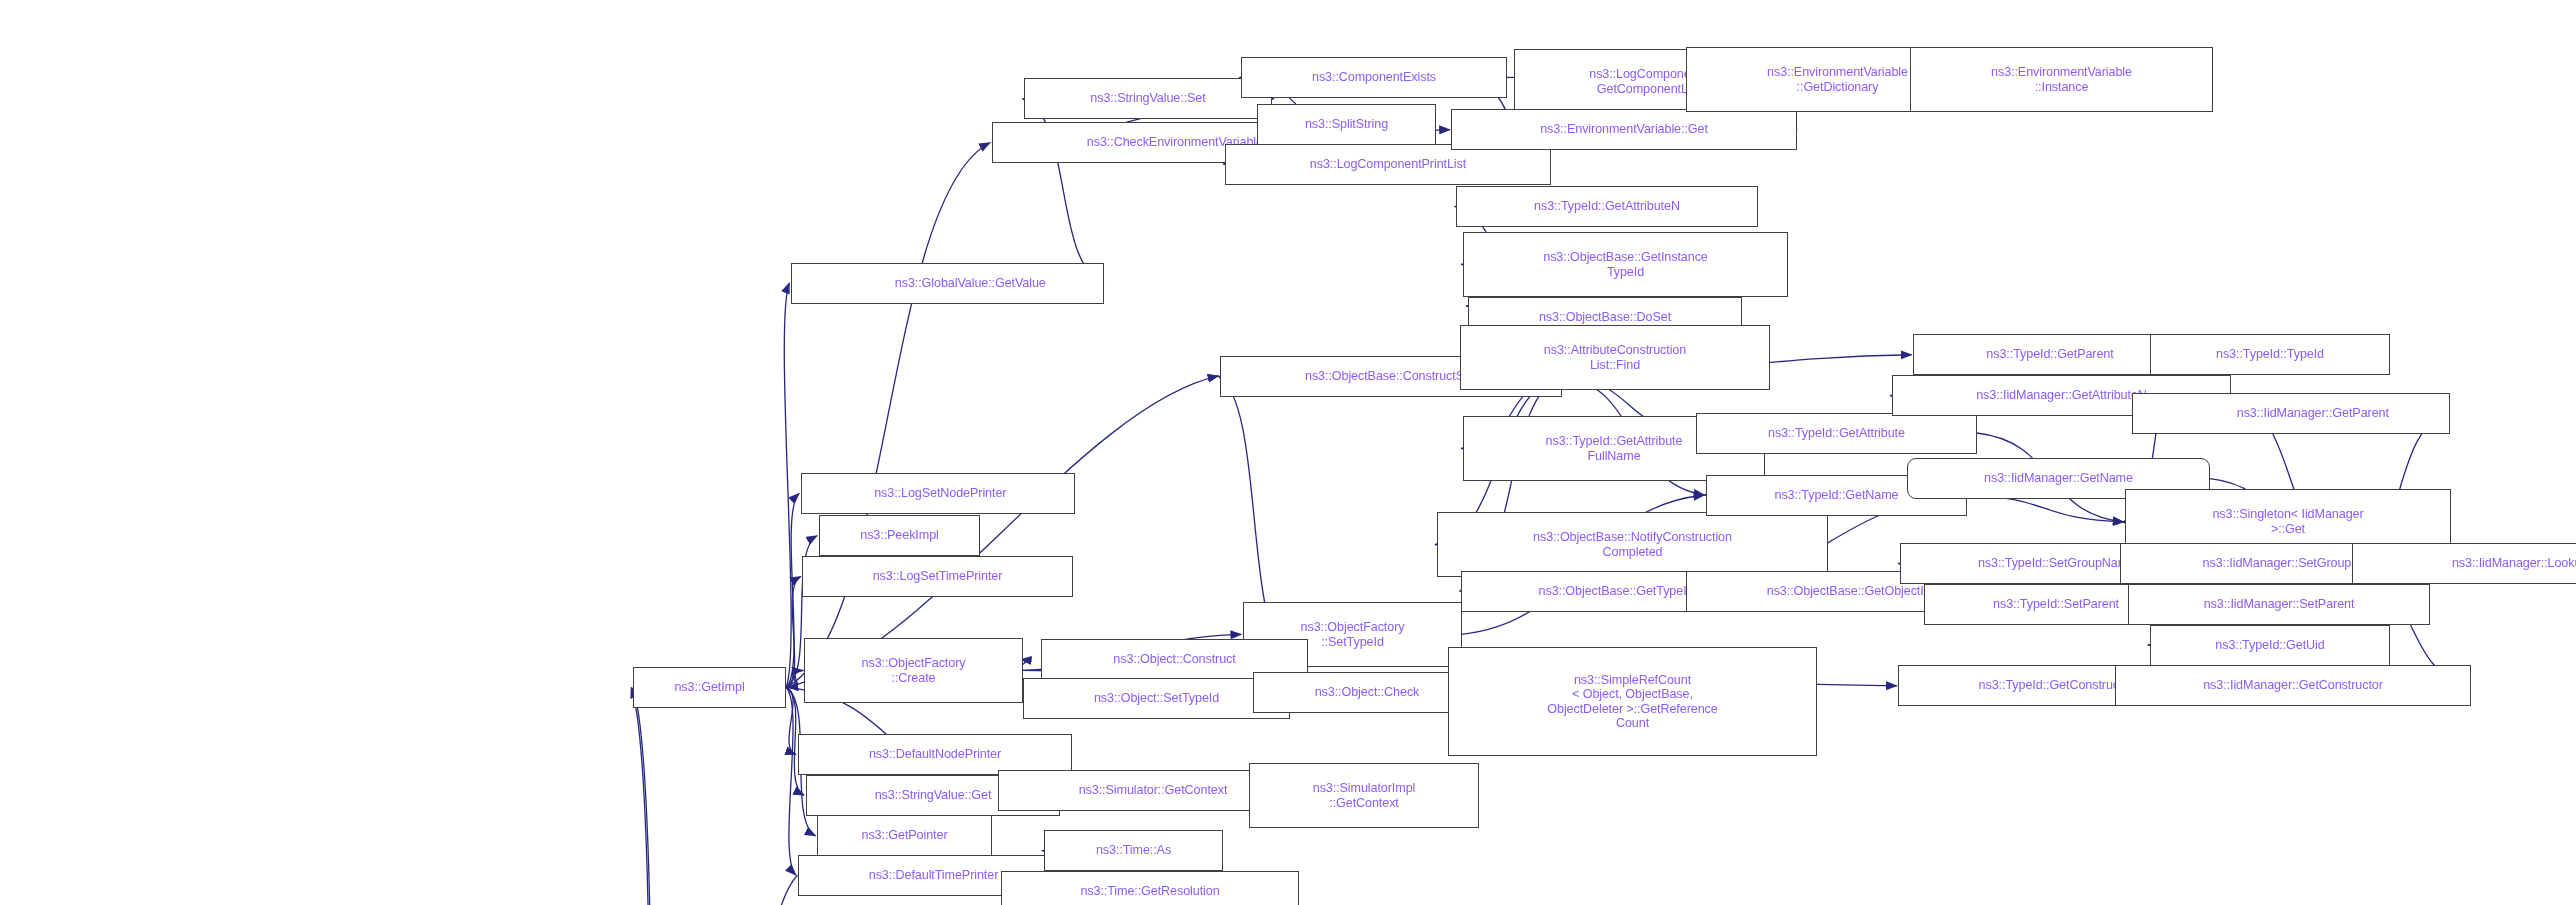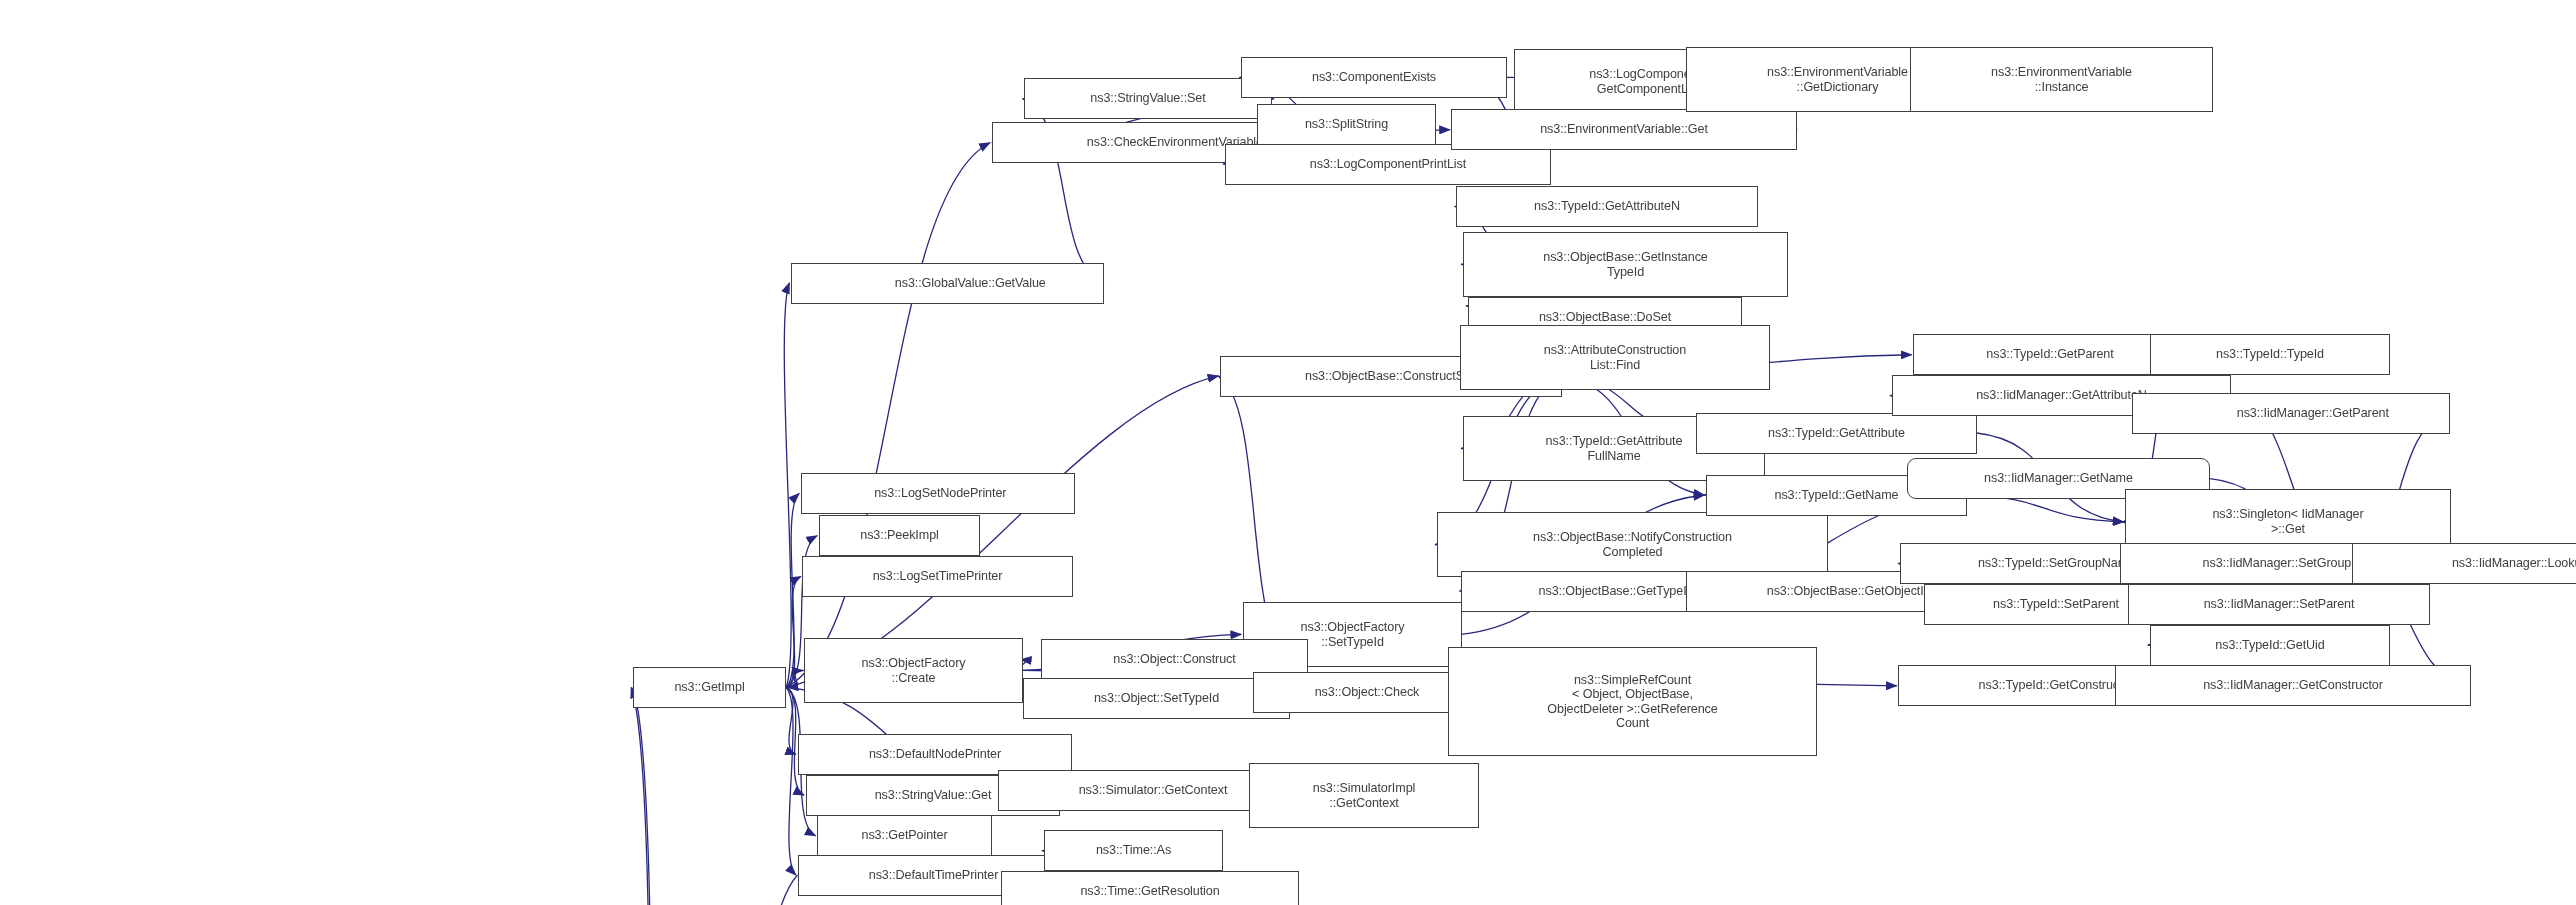--- a/index.html
+++ b/index.html
@@ -22,21 +22,21 @@
     top: 0;
     width: 2576px;
     height: 906px;
     pointer-events: none;
   }
   .node {
     position: absolute;
     box-sizing: border-box;
     border: 0.8px solid #404040;
     background: #ffffff;
-    color: #404040;
+    color: #8b5cf6;
     display: flex;
     align-items: center;
     justify-content: center;
     text-align: center;
     font-size: 12.6px;
     line-height: 1.12;
     letter-spacing: -0.1px;
     white-space: pre-line;
     padding: 0 2.4px;
     z-index: 3;

